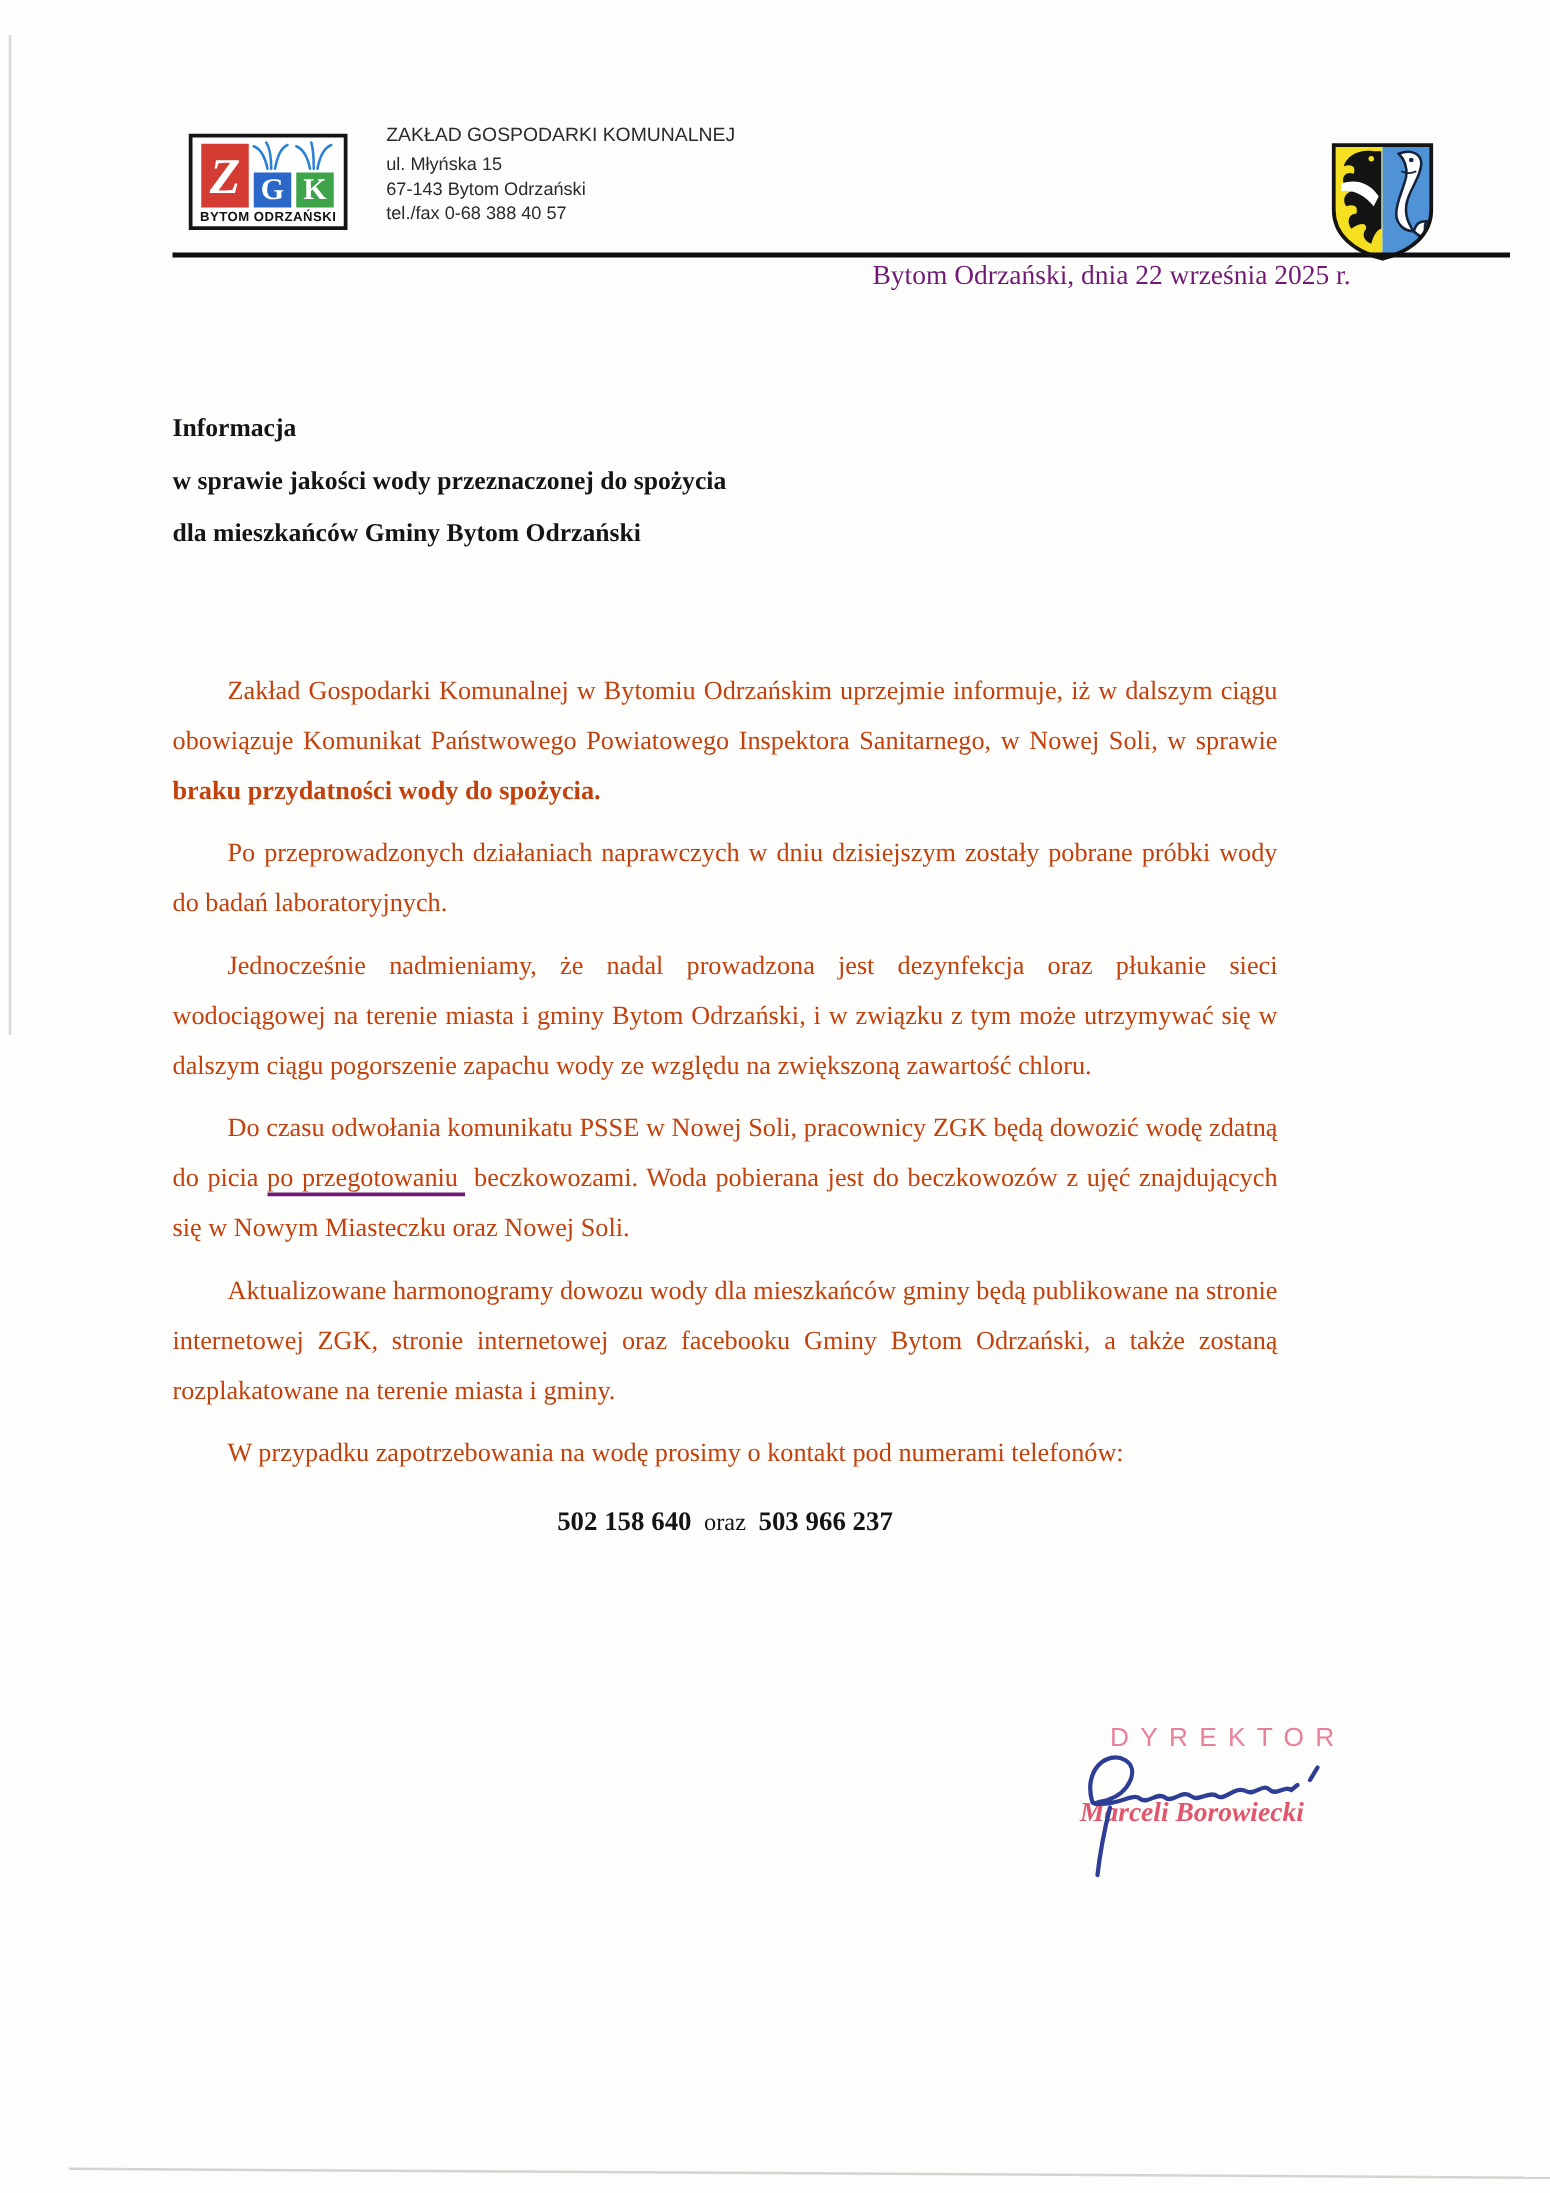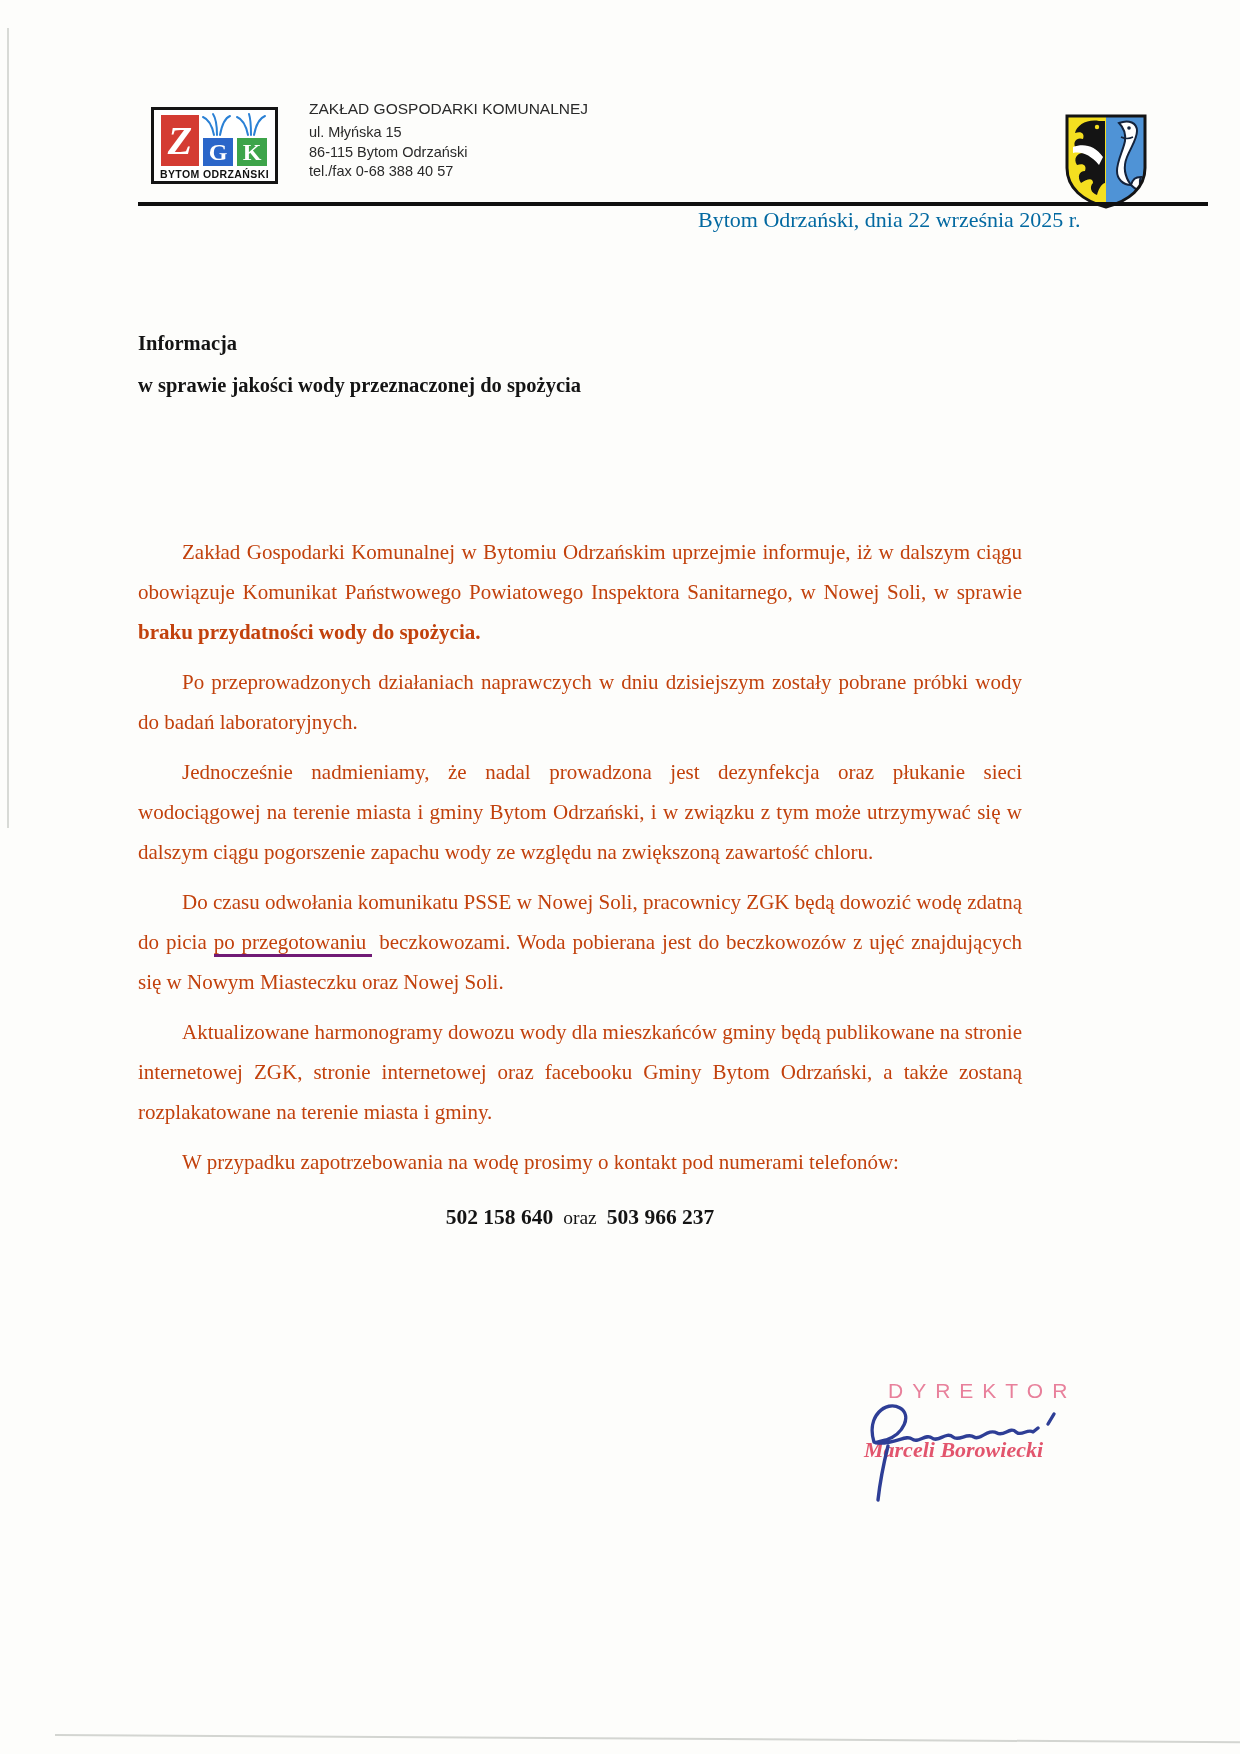--- a/index.html
+++ b/index.html
@@ -22,21 +22,21 @@
   .logo-g{left:49px;}
   .logo-k{left:83px;}
   .logo-fountain{position:absolute;left:46px;top:1px;width:72px;height:27px;}
   .logo-caption{position:absolute;left:0;right:0;bottom:1px;text-align:center;
           font-family:"Liberation Sans",sans-serif;font-weight:bold;font-size:10.5px;letter-spacing:.4px;color:#111;}
   .org-block{position:absolute;left:309px;top:100px;font-family:"Liberation Sans",sans-serif;color:#2a2a2a;}
   .org-name{font-size:15.5px;margin-bottom:5px;}
   .org-line{font-size:14.5px;line-height:19.5px;}
   .coa{position:absolute;left:1063px;top:113px;width:86px;height:96px;}
   .rule{position:absolute;left:138px;top:202px;width:1070px;height:4px;background:#0f0f0f;}
-  .date-line{position:absolute;left:698px;top:207px;font-size:22px;color:#0369a1;}
+  .date-line{position:absolute;left:698px;top:207px;font-size:22px;color:#701a75;}
   
   .title-block{position:absolute;left:138px;top:322px;width:884px;text-align:left;
                font-weight:bold;font-size:20.5px;line-height:42px;color:#141414;}
   
   .body-block{position:absolute;left:138px;top:532px;width:884px;
               font-size:21px;line-height:40px;text-align:justify;color:#c2410c;}
   .body-block p{margin:0 0 10px 0;text-indent:44px;}
   .bold{font-weight:bold;}
   .ul{border-bottom:3px solid #701a75;padding-right:6px;}
   
@@ -75,21 +75,21 @@
   </div>
   <div class="logo-k" style="background:#3da44a;">
     <span>K</span>
   </div>
   <div class="logo-caption">BYTOM ODRZAŃSKI</div>
 </div>
 
 <div class="org-block">
   <div class="org-name">ZAKŁAD GOSPODARKI KOMUNALNEJ</div>
   <div class="org-line">ul. Młyńska 15</div>
-  <div class="org-line">86-115 Bytom Odrzański</div>
+  <div class="org-line">67-143 Bytom Odrzański</div>
   <div class="org-line">tel./fax  0-68 388 40 57</div>
 </div>
 
 <svg class="coa" viewBox="0 0 86 96">
   <defs>
     <clipPath id="shieldClip">
       <path d="M4 3 H82 V55 C82 75 66 88 43 94 C20 88 4 75 4 55 Z"></path>
     </clipPath>
   </defs>
   <g clip-path="url(#shieldClip)">
@@ -112,20 +112,21 @@
   <path d="M4 3 H82 V55 C82 75 66 88 43 94 C20 88 4 75 4 55 Z" fill="none" stroke="#141414" stroke-width="3"></path>
 </svg>
 
 <div class="rule"></div>
 
 <div class="date-line">Bytom Odrzański, dnia 22 września 2025 r.</div>
 
 <div class="title-block">
   <div>Informacja</div>
   <div>w sprawie jakości wody przeznaczonej do spożycia</div>
+  <div>dla mieszkańców Gminy Bytom Odrzański</div>
 </div>
 
 <div class="body-block">
   <p><span>Zakład Gospodarki Komunalnej w Bytomiu Odrzańskim uprzejmie informuje, iż w dalszym ciągu obowiązuje Komunikat Państwowego Powiatowego Inspektora Sanitarnego, w Nowej Soli, w sprawie </span><span class="bold">braku przydatności wody do spożycia.</span></p>
   <p>Po przeprowadzonych działaniach naprawczych w dniu dzisiejszym zostały pobrane próbki wody do badań laboratoryjnych.</p>
   <p>Jednocześnie nadmieniamy, że nadal prowadzona jest dezynfekcja oraz płukanie sieci wodociągowej na terenie miasta i gminy Bytom Odrzański, i w związku z tym  może utrzymywać się w dalszym ciągu  pogorszenie zapachu wody ze względu na zwiększoną zawartość chloru.</p>
   <p><span>Do czasu odwołania komunikatu PSSE w Nowej Soli, pracownicy ZGK będą dowozić wodę zdatną do picia </span><span class="ul">po przegotowaniu</span><span> beczkowozami. Woda pobierana jest do beczkowozów z ujęć znajdujących się w Nowym Miasteczku oraz Nowej Soli.</span></p>
   <p>Aktualizowane harmonogramy dowozu wody dla mieszkańców gminy będą publikowane na stronie internetowej ZGK, stronie internetowej oraz facebooku Gminy Bytom Odrzański, a także zostaną rozplakatowane na terenie miasta i gminy.</p>
   <p>W przypadku zapotrzebowania na wodę prosimy o kontakt pod numerami telefonów:</p>
 </div>

